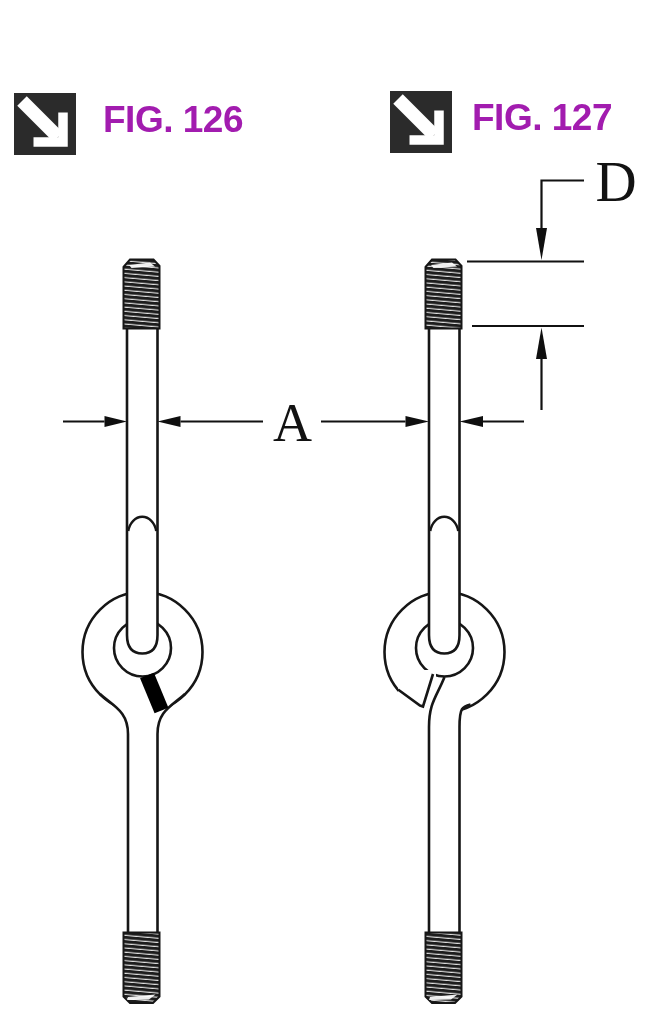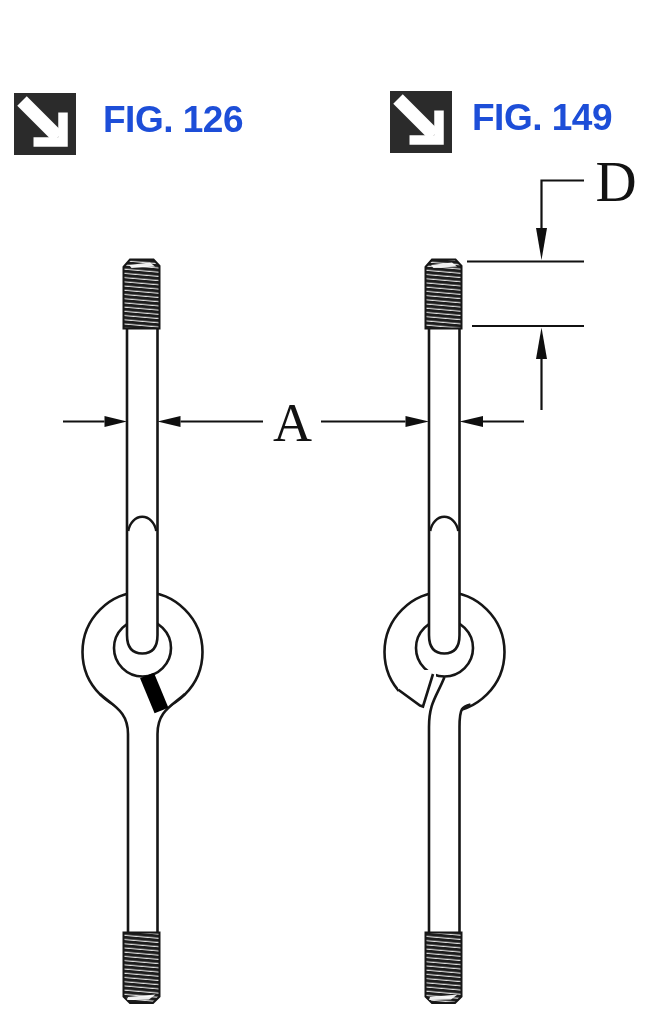--- a/index.html
+++ b/index.html
@@ -5,21 +5,21 @@
   html,body{margin:0;padding:0;background:#fff;}
   .canvas{
     position:relative;width:667px;height:1024px;background:#ffffff;
     font-family:"Liberation Sans",sans-serif;overflow:hidden;
   }
   .drawing{position:absolute;left:0;top:0;}
   .fig-header{position:absolute;display:flex;align-items:flex-start;}
   .fig-header .corner-icon{width:62px;height:62px;flex:0 0 auto;}
   .fig-text{margin-top:4px;}
   .fig-label{
-    font-weight:700;font-size:37px;line-height:46px;color:#1d4ed8;
+    font-weight:700;font-size:37px;line-height:46px;color:#a21caf;
     letter-spacing:-0.5px;white-space:nowrap;
   }
   #hdr126{left:14px;top:93px;}
   #hdr126 .fig-text{margin-left:27px;}
   #hdr127{left:390px;top:91px;}
   #hdr127 .fig-text{margin-left:20px;}
   .dim-letter{
     font-family:"Liberation Serif",serif;fill:#121212;stroke:none;
   }
   .ln{fill:#ffffff;stroke:#161616;stroke-width:2.6;}
@@ -105,18 +105,18 @@
     </div>
   </div>
 
   <div class="fig-header" id="hdr127">
     <svg class="corner-icon" viewBox="0 0 62 62">
       <rect width="62" height="62" fill="#2b2b2b"></rect>
       <path class="icon-glyph" d="M8,8 L44,44" stroke-width="13.5"></path>
       <path class="icon-glyph" d="M19.5,49 L49,49 L49,19.5" stroke-width="9.5"></path>
     </svg>
     <div class="fig-text">
-      <div class="fig-label">FIG. 149</div>
+      <div class="fig-label">FIG. 127</div>
       <div class="fig-label"></div>
     </div>
   </div>
 
 </div>
 
 </body></html>

